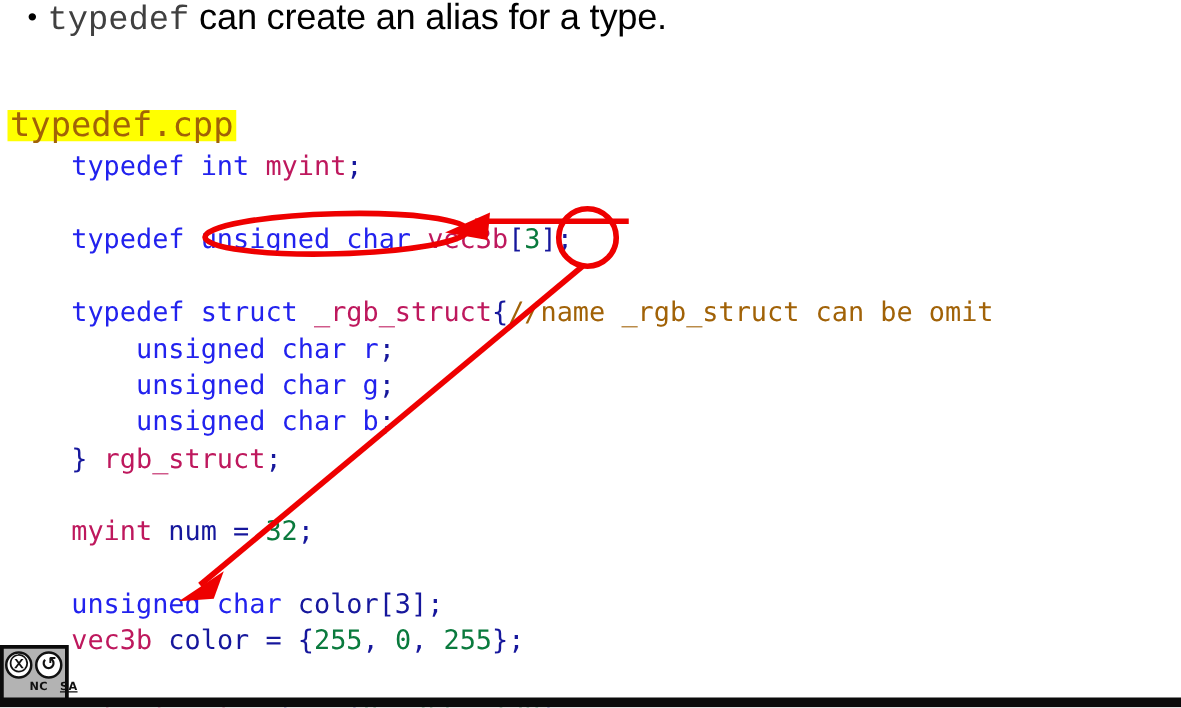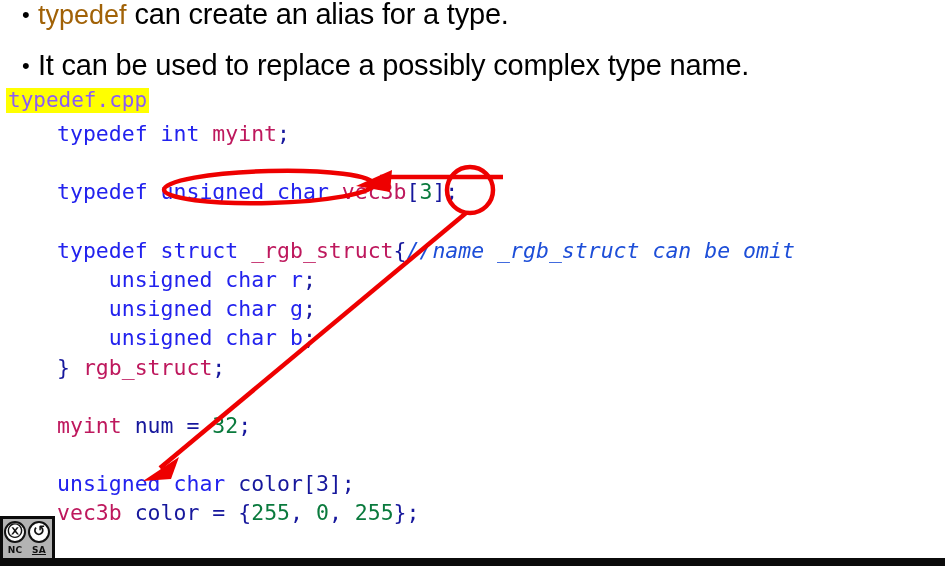--- a/index.html
+++ b/index.html
@@ -29,56 +29,56 @@
   }
   #bullet-1 { top: -2px; }
   #bullet-2 { top: 49px; }
   .bullet .dot {
     display: inline-block;
     width: 16px;
     font-size: 22px;
     vertical-align: 2px;
   }
   .code-inline {
-    font-family: Liberation Sans, sans-serif;
-    color: #a16207;
+    font-family: Liberation Mono, monospace;
+    color: #404040;
     font-size: 27px;
     letter-spacing: 0px;
   }
 
   
   #filename {
     position: absolute;
     left: 6px;
     top: 88px;
     background: #ffff00;
-    color: #8b5cf6;
+    color: #a16207;
     font-family: "DejaVu Sans Mono", "Liberation Mono", monospace;
-    font-size: 21px;
+    font-size: 27px;
     line-height: 25px;
     padding: 0 2px;
     white-space: pre;
   }
 
   
   #code {
     position: absolute;
     left: 57px;
     top: 119px;
     font-family: "DejaVu Sans Mono", "Liberation Mono", monospace;
     font-size: 21.5px;
     line-height: 29.2px;
     white-space: pre;
     color: #16179c;
   }
   #code .ln { display: block; height: 29.2px; }
   .kw   { color: #2222ee; }
   .type { color: #be185d; }
   .num  { color: #0a7a3d; }
-  .cmt  { color: #1d4ed8; font-style: italic; }
+  .cmt  { color: #a16207; }
   .pun  { color: #16179c; }
 
   
   #annotations {
     position: absolute;
     left: 0; top: 0;
     width: 945px;
     height: 566px;
     pointer-events: none;
   }
@@ -119,20 +119,21 @@
   #cc-badge .lbl {
     position: absolute;
     top: 26px;
     width: 24px;
     text-align: center;
     font-family: "DejaVu Sans", sans-serif;
     font-size: 9px;
     font-weight: bold;
     color: #111111;
     letter-spacing: 0.3px;
+    padding-left: 16px;
   }
   #cc-badge .l-nc { left: 0px; }
   #cc-badge .l-sa { left: 24px; text-decoration: underline; }
 
   
   #bottom-bar {
     position: absolute;
     left: 0;
     top: 558px;
     width: 945px;
@@ -142,23 +143,20 @@
 </style>
 </head>
 <body>
 
 <div id="slide">
 
   <div class="bullet" id="bullet-1">
     <span class="dot">•</span><span class="code-inline">typedef</span><span> can create an alias for a type.</span>
   </div>
 
-  <div class="bullet" id="bullet-2">
-    <span class="dot">•</span><span>It can be used to replace a possibly complex type name.</span>
-  </div>
 
   <div id="filename">typedef.cpp</div>
 
   <div id="code"><span class="ln"><span class="kw">typedef int </span><span class="type">myint</span><span class="pun">;</span></span><span class="ln">&nbsp;</span><span class="ln"><span class="kw">typedef unsigned char </span><span class="type">vec3b</span><span class="pun">[</span><span class="num">3</span><span class="pun">];</span></span><span class="ln">&nbsp;</span><span class="ln"><span class="kw">typedef struct </span><span class="type">_rgb_struct</span><span class="pun">{</span><span class="cmt">//name _rgb_struct can be omit</span></span><span class="ln"><span class="kw">    unsigned char r</span><span class="pun">;</span></span><span class="ln"><span class="kw">    unsigned char g</span><span class="pun">;</span></span><span class="ln"><span class="kw">    unsigned char b</span><span class="pun">;</span></span><span class="ln"><span class="pun">} </span><span class="type">rgb_struct</span><span class="pun">;</span></span><span class="ln">&nbsp;</span><span class="ln"><span class="type">myint</span><span class="pun"> num = </span><span class="num">32</span><span class="pun">;</span></span><span class="ln">&nbsp;</span><span class="ln"><span class="kw">unsigned char </span><span class="pun">color[</span><span class="pun">3</span><span class="pun">];</span></span><span class="ln"><span class="type">vec3b</span><span class="pun"> color = {</span><span class="num">255</span><span class="pun">, </span><span class="num">0</span><span class="pun">, </span><span class="num">255</span><span class="pun">};</span></span><span class="ln">&nbsp;</span><span class="ln"><span class="type">rgb_struct</span><span class="pun"> rgb = {</span><span class="num">0</span><span class="pun">, </span><span class="num">255</span><span class="pun">, </span><span class="num">128</span><span class="pun">};</span></span></div>
 
   <svg id="annotations" viewBox="0 0 945 566" width="945" height="566">
 
     <ellipse cx="269" cy="187" rx="105" ry="16" fill="none" stroke="#ee0000" stroke-width="4.5" transform="rotate(-1.5 269 187)"></ellipse>
 
     <circle cx="470" cy="190" rx="23" r="23" fill="none" stroke="#ee0000" stroke-width="4.5"></circle>

